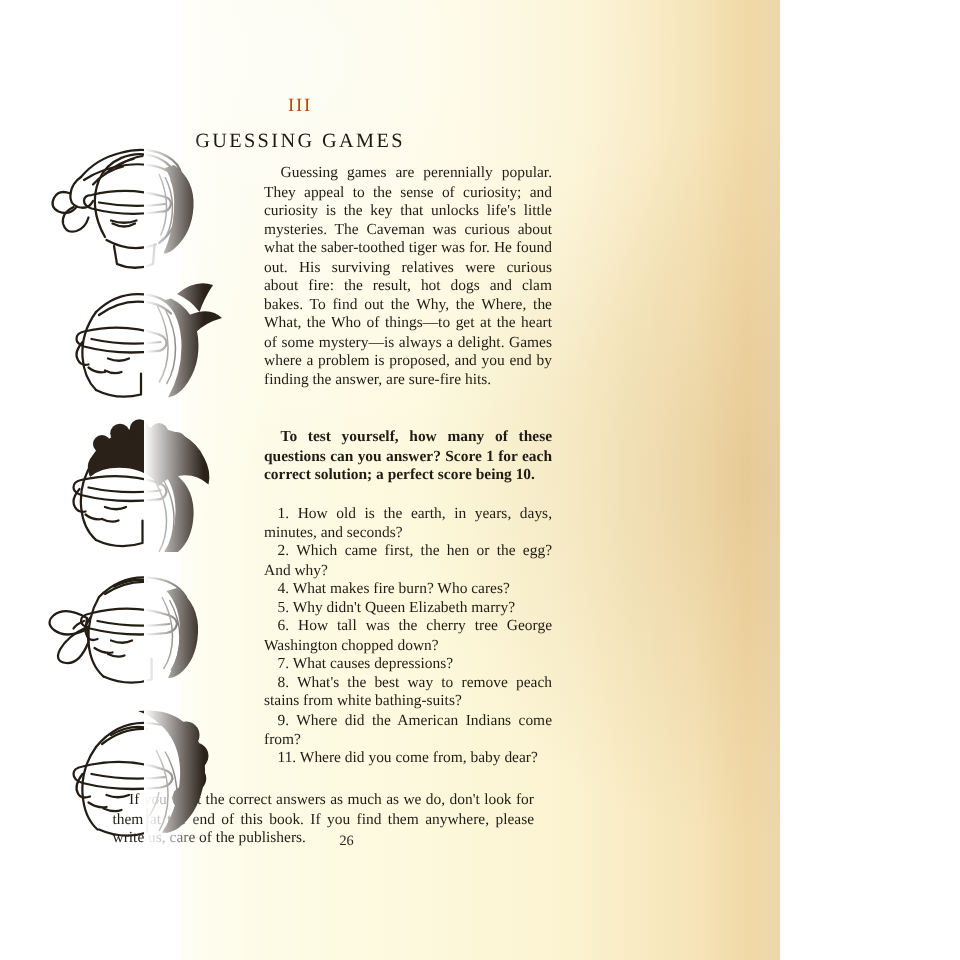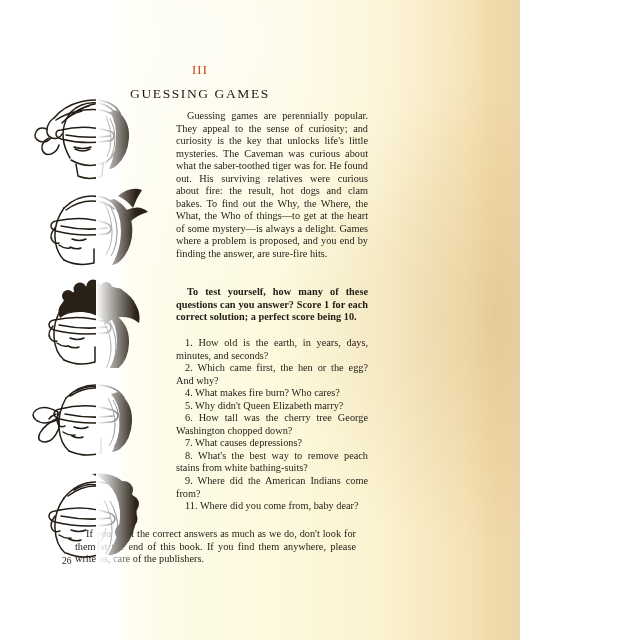--- a/index.html
+++ b/index.html
@@ -61,21 +61,21 @@
   .para-2{top:286px;font-weight:bold;}
   .qlist{top:337px;}
   .qlist .q{text-indent:9px;}
   .closing{
     position:absolute;left:75px;top:528px;width:281px;
     font-size:10.3px;line-height:12.55px;text-align:justify;
     text-indent:11px;color:#201b15;
   }
   .page-num{
     position:absolute;left:0;top:556px;width:400px;
-    font-size:9.5px;color:#2a241c;
+    text-align:center;font-size:9.5px;color:#2a241c;
     padding-left:62px;box-sizing:border-box;
   }
 
   
   .figures{position:absolute;left:30px;top:80px;width:130px;}
   .figure{display:block;margin:0 0 -6px 0;}
   .figure svg{display:block;}
 </style>
 </head>
 <body>

